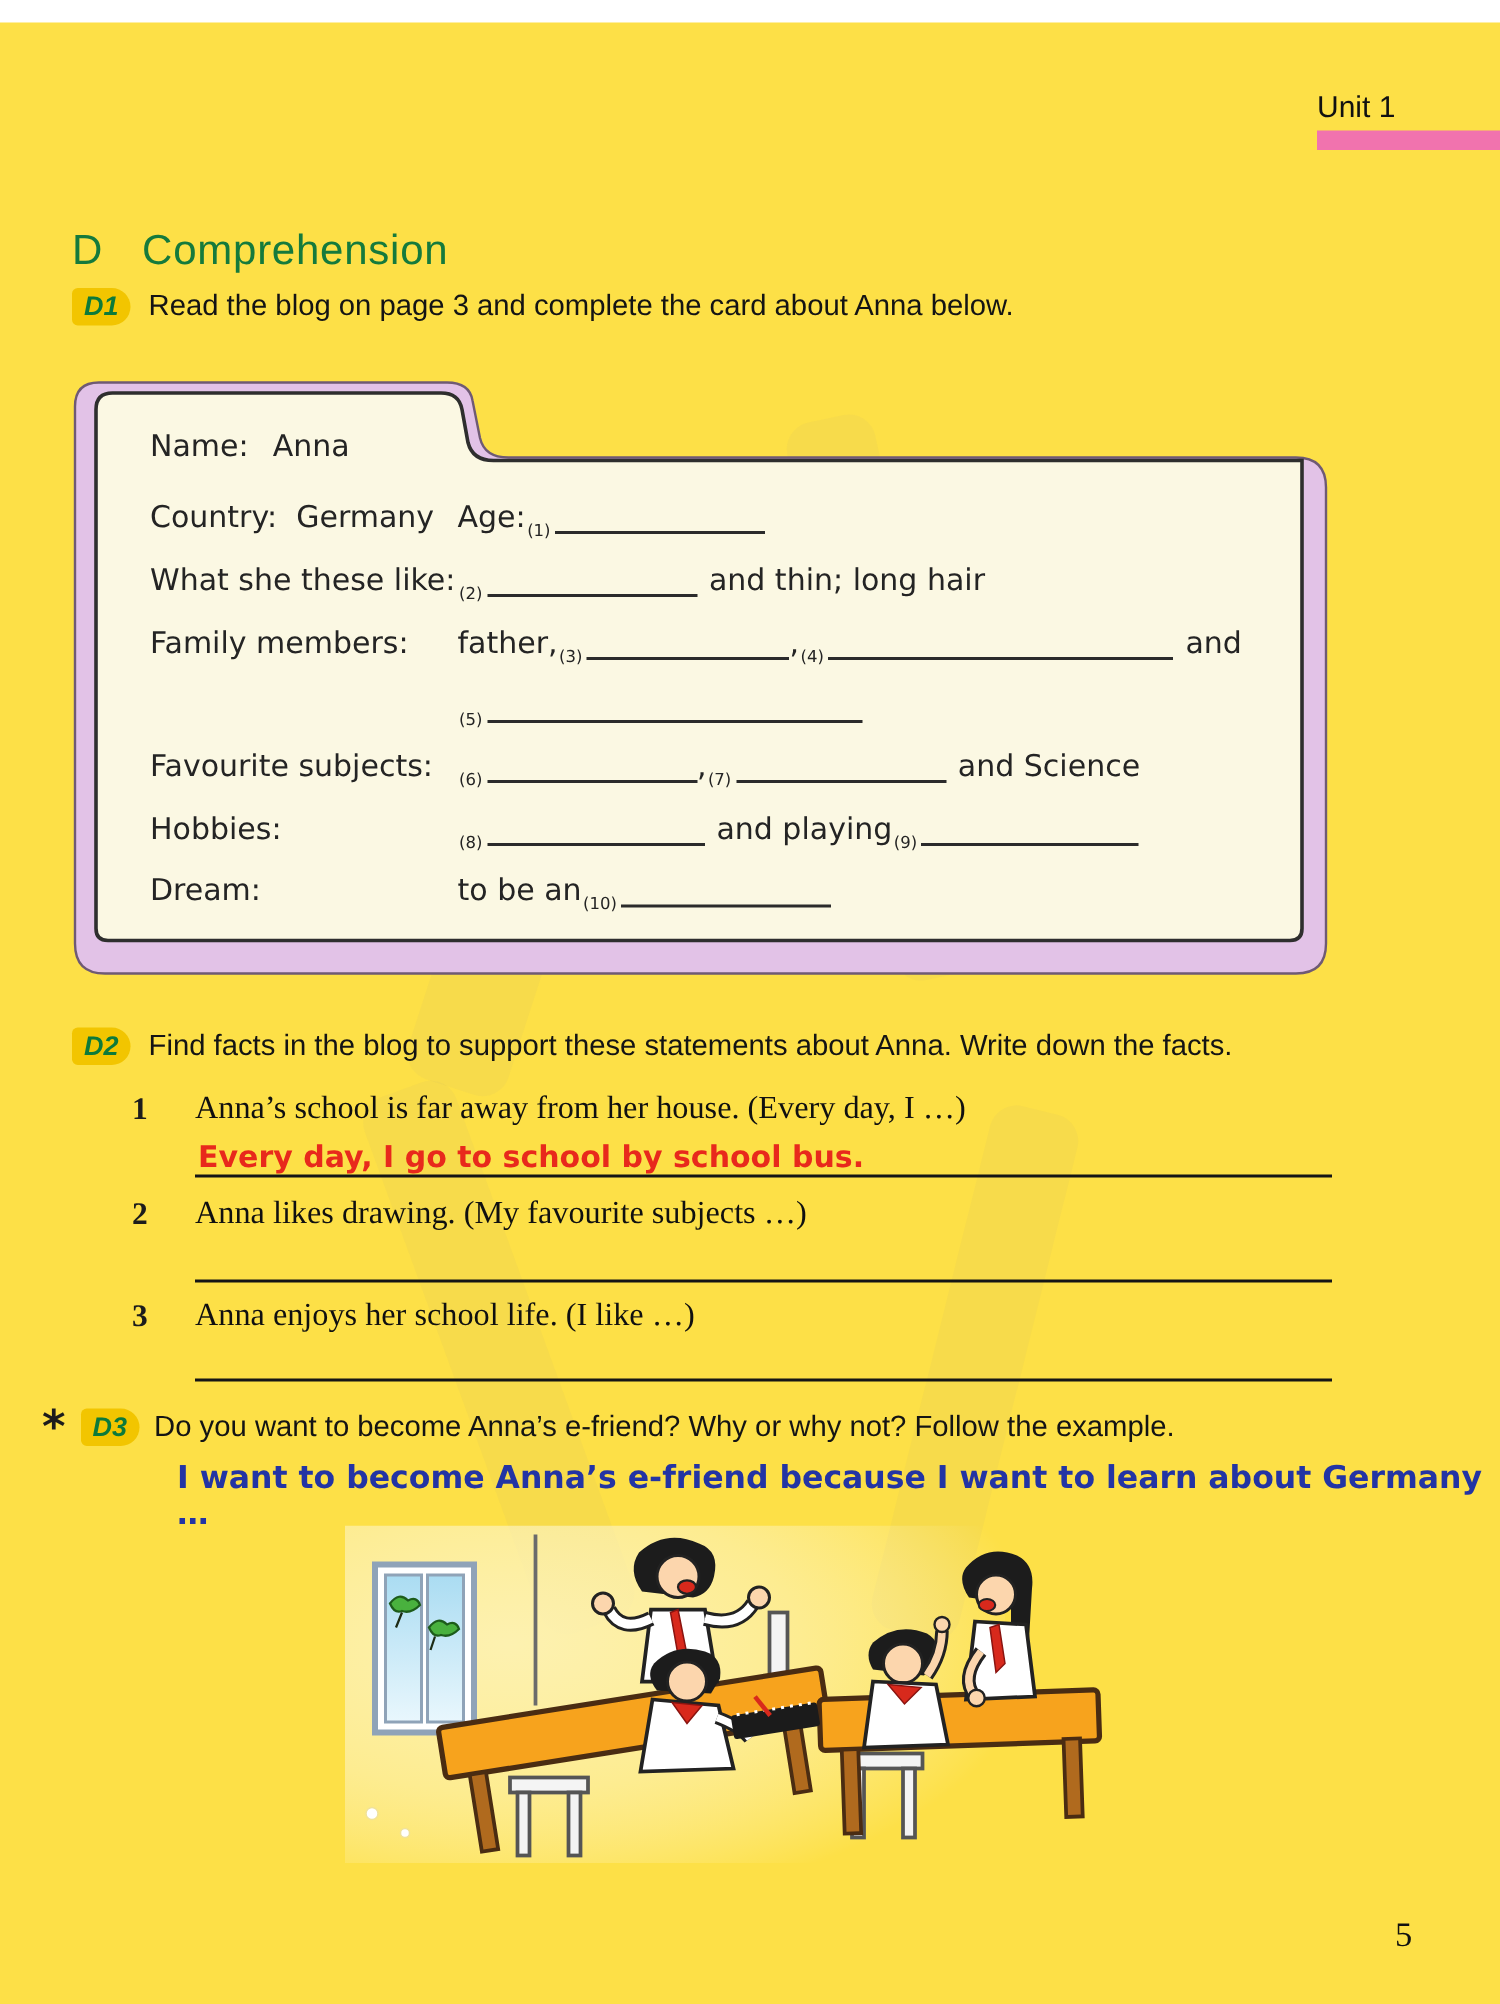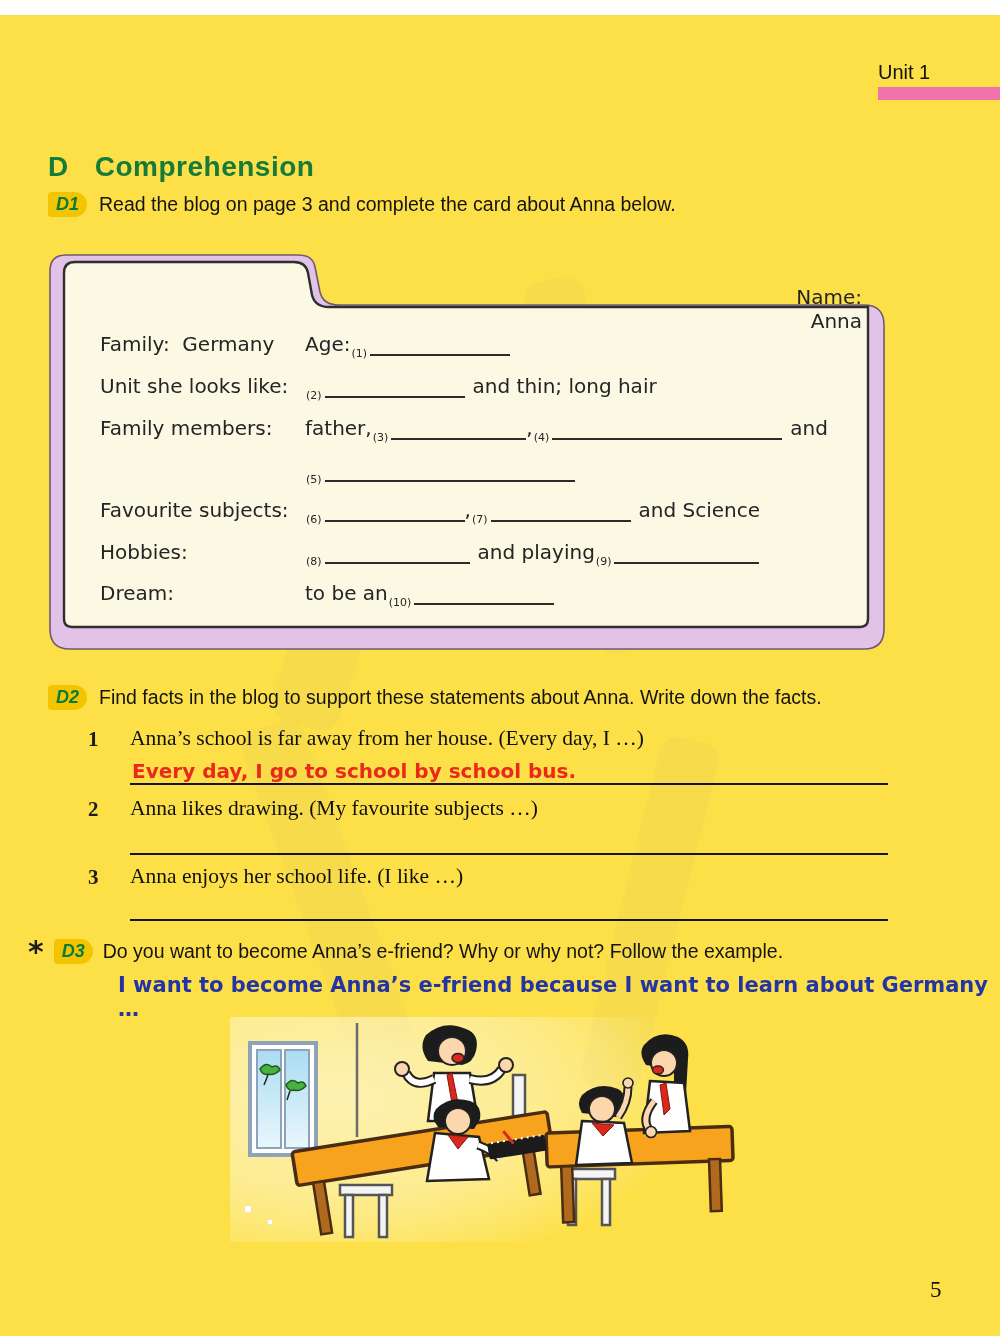--- a/index.html
+++ b/index.html
@@ -9,21 +9,21 @@
   
   .wm{position:absolute;background:#9a9a9a;opacity:0.055;border-radius:18px;}
 
   
   .unit-label{position:absolute;top:46px;left:878px;width:110px;font-size:20px;
               font-family:"Liberation Sans",sans-serif;color:#111;}
   .unit-bar{position:absolute;top:72px;left:878px;width:122px;height:13px;background:#f173ae;}
 
   
   .sec-head{position:absolute;top:136px;left:48px;font-family:"Liberation Sans",sans-serif;
-            font-weight:bold;font-size:28px;color:#157a3c;letter-spacing:.5px;}
+            font-weight:normal;font-size:28px;color:#157a3c;letter-spacing:.5px;}
   .sec-head .letter{margin-right:26px;}
 
   .badge{display:inline-block;background:#f2c500;color:#0c7a3a;font-weight:bold;font-style:italic;
          font-family:"Liberation Sans",sans-serif;font-size:18px;line-height:25px;
          padding:0 8px;border-radius:4px 13px 13px 4px;}
   .instr{font-family:"Liberation Sans",sans-serif;font-size:19.5px;color:#141414;}
   .d1-row{position:absolute;top:177px;left:48px;display:flex;align-items:center;gap:12px;width:900px;}
   .d2-row{position:absolute;top:670px;left:48px;display:flex;align-items:center;gap:12px;width:930px;}
   .d3-row{position:absolute;top:924px;left:28px;display:flex;align-items:center;gap:10px;width:950px;}
   .star{font-size:30px;font-weight:bold;line-height:20px;}
@@ -73,36 +73,36 @@
     <span class="badge">D1</span>
     <span class="instr">Read the blog on page 3 and complete the card about Anna below.</span>
   </div>
 
   <div class="card">
     <svg width="838" height="398" viewBox="0 0 838 398">
       <path d="M 18,2 H 250 Q 265,2 267,14 L 272,39 Q 275,52 291,52 H 816 Q 836,52 836,72 V 376 Q 836,396 816,396 H 22 Q 2,396 2,376 V 18 Q 2,2 18,2 Z" fill="#e2c2e7" stroke="#6f5a74" stroke-width="1.6"></path>
       <path d="M 27,9 H 246 Q 258,9 260,20 L 264,42 Q 267,54 281,54 H 820 V 366 Q 820,374 812,374 H 24 Q 16,374 16,366 V 20 Q 16,9 27,9 Z" fill="#fbf8e3" stroke="#2e2e2e" stroke-width="2.4"></path>
     </svg>
 
-    <div class="card-row" style="top:32px;flex-direction:column;">
+    <div class="card-row" style="top:32px;">
       <span>Name:</span>
         <span class="gap"></span>
         <span class="gap"></span>
       <span>Anna</span>
     </div>
 
     <div class="card-row" style="top:78px;">
-      <span class="lab"><span>Family:</span>&nbsp;&nbsp;<span>Germany</span></span>
+      <span class="lab"><span>Country:</span>&nbsp;&nbsp;<span>Germany</span></span>
       <span>Age:</span>
       <sup class="n">(1)</sup>
       <span class="bl w140"></span>
     </div>
 
     <div class="card-row" style="top:120px;">
-      <span class="lab">Unit she looks like:</span>
+      <span class="lab">What she these like:</span>
       <sup class="n">(2)</sup>
       <span class="bl w140"></span>
         <span class="gap"></span>
       <span>and thin; long hair</span>
     </div>
 
     <div class="card-row" style="top:162px;">
       <span class="lab">Family members:</span>
       <span>father,</span>
       <sup class="n">(3)</sup>

